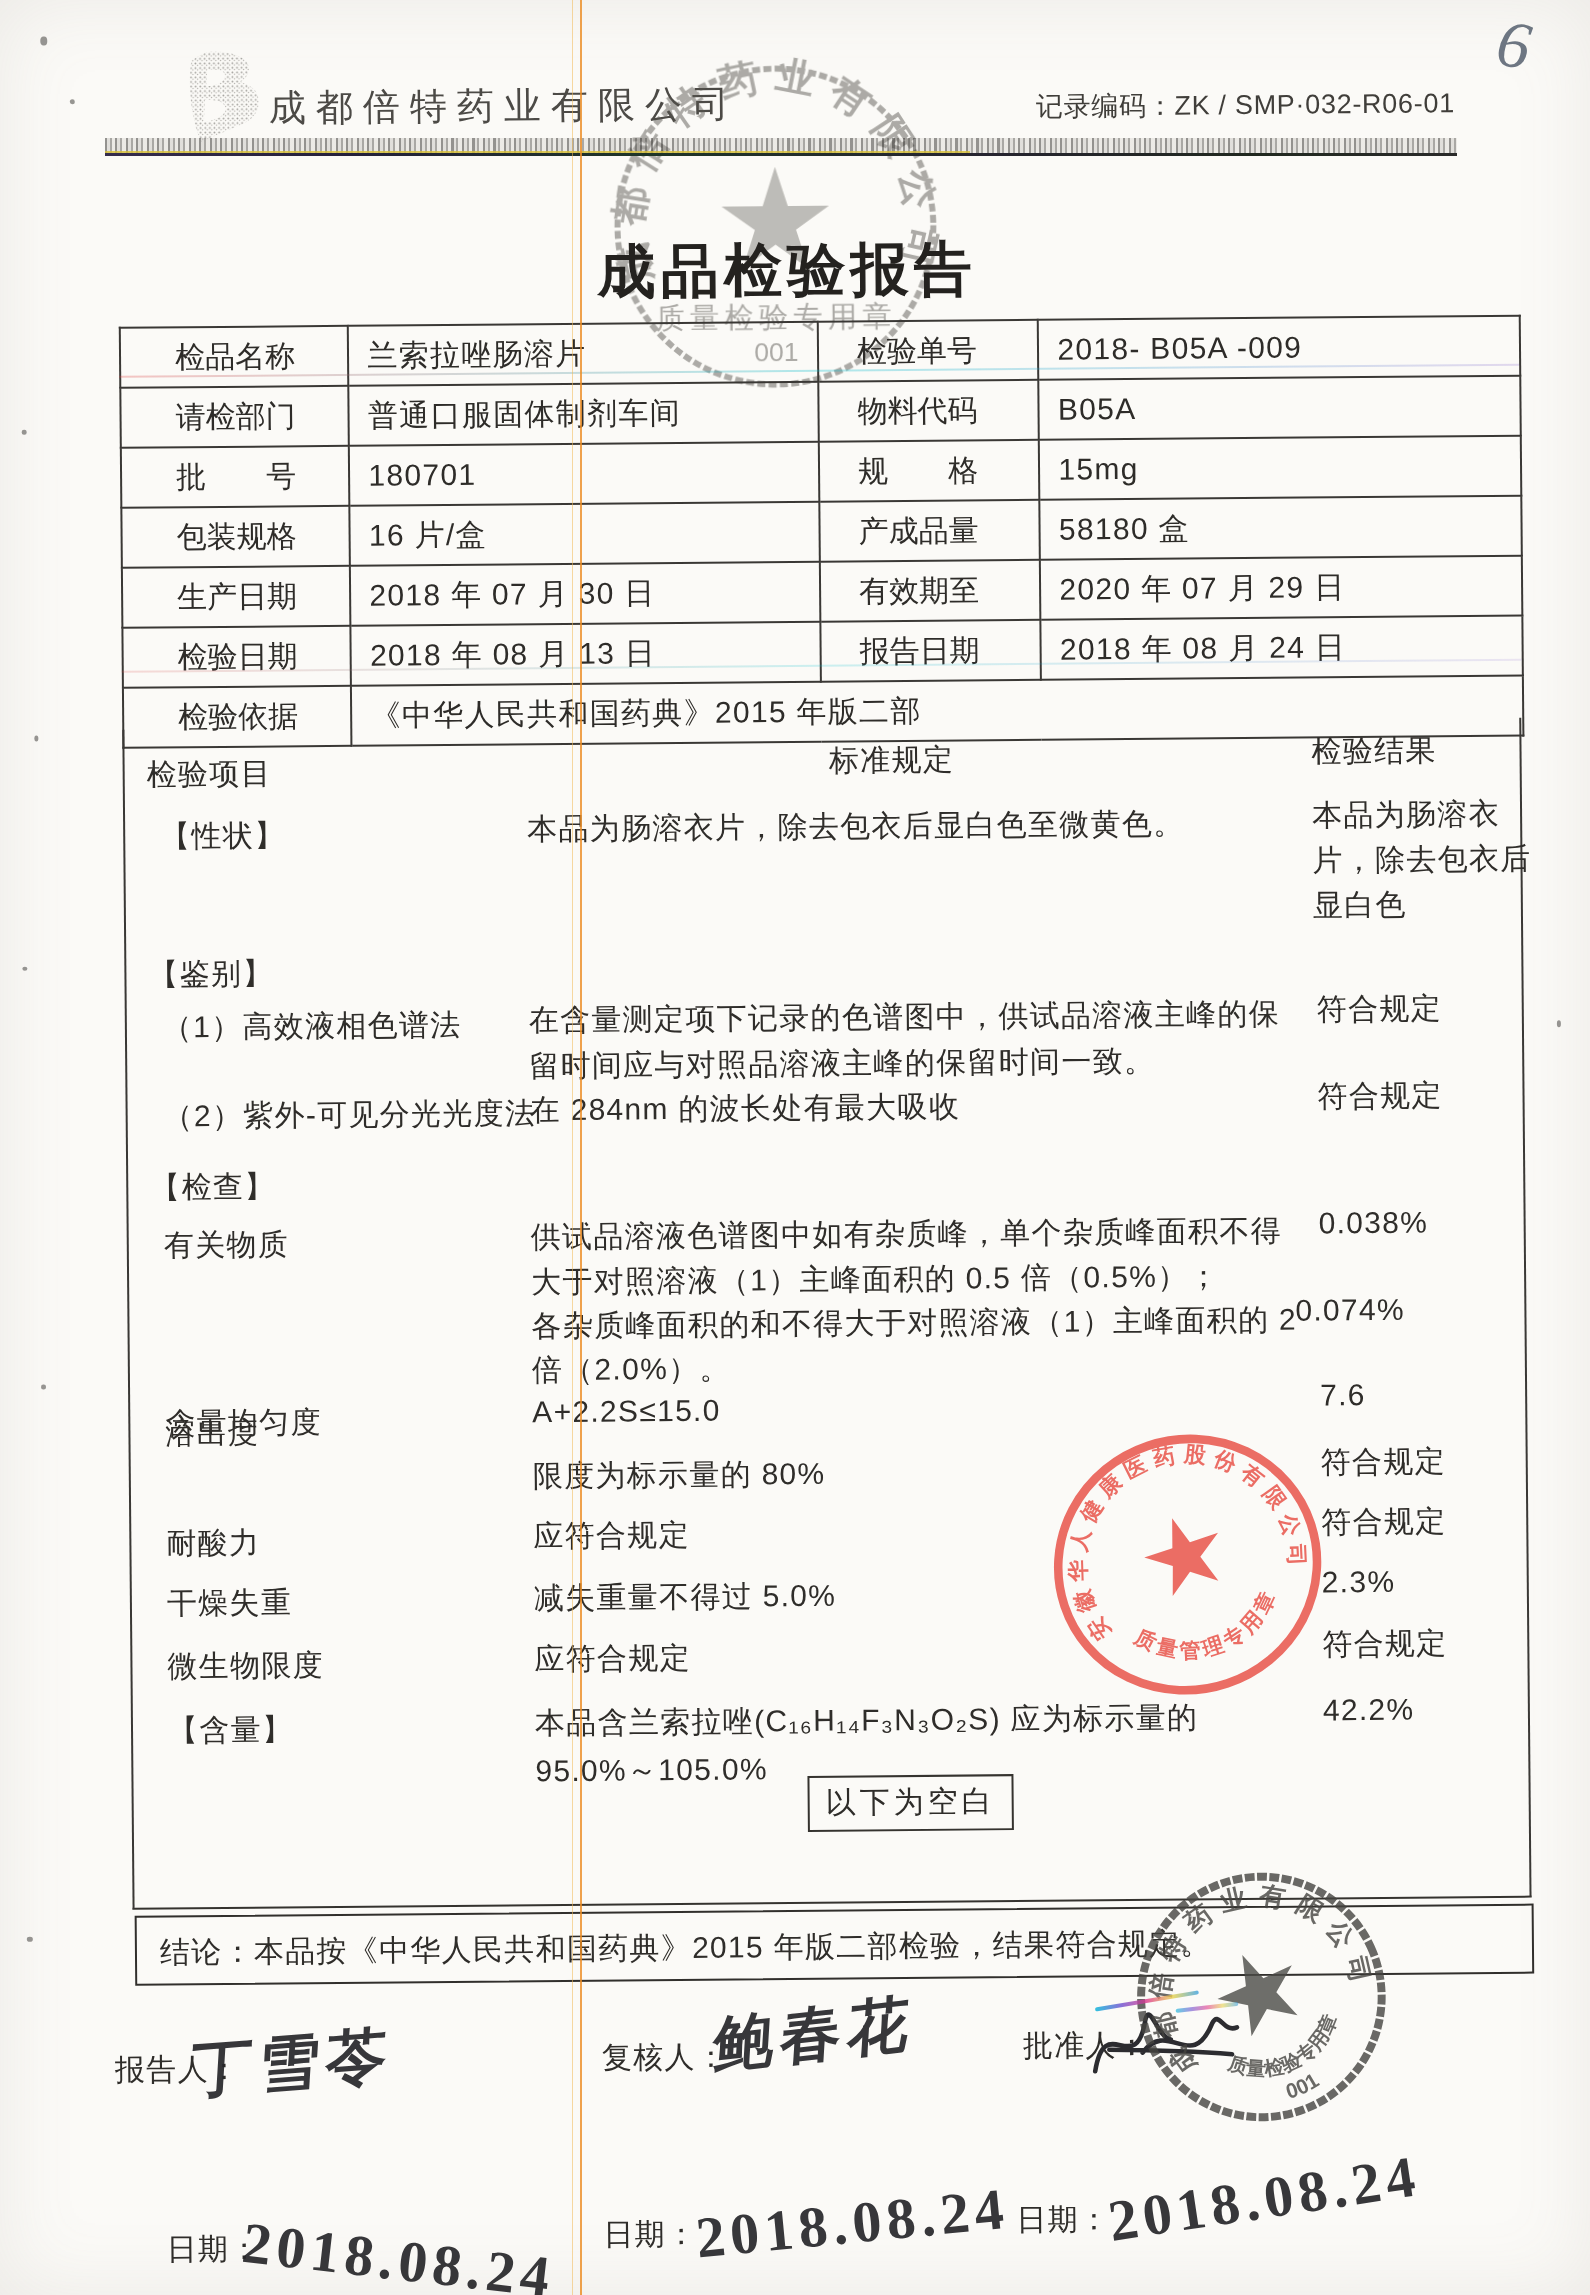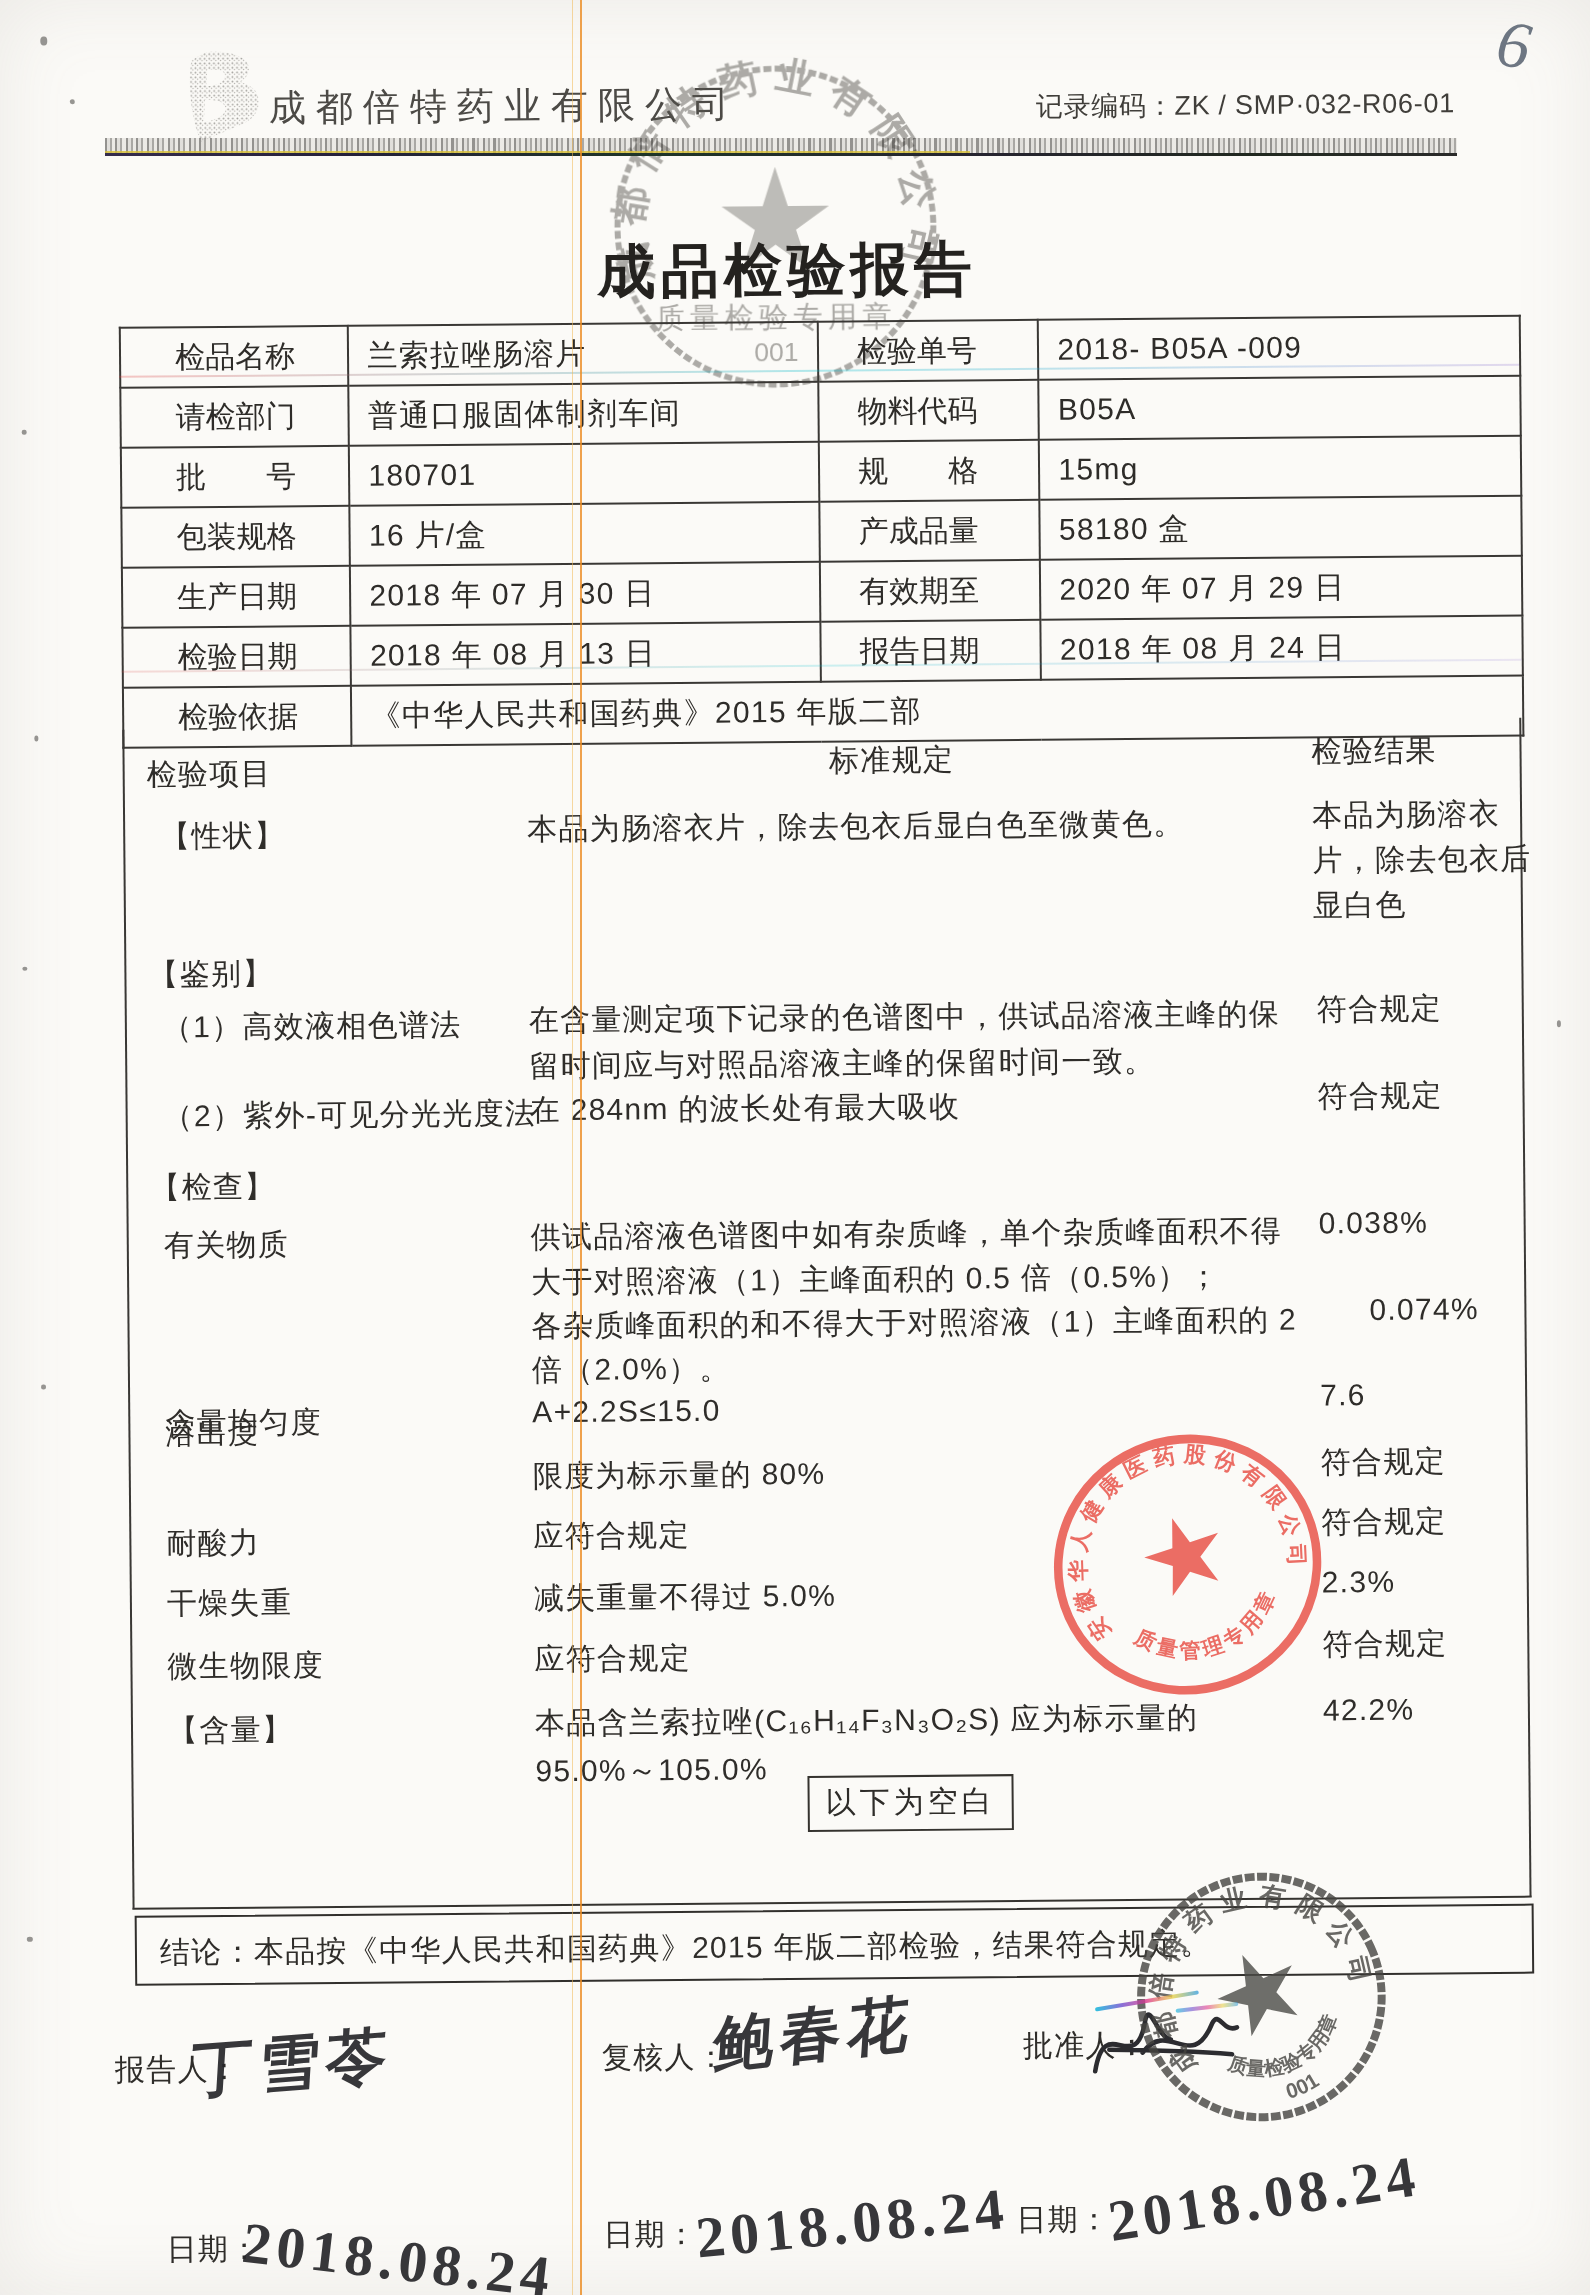--- a/index.html
+++ b/index.html
@@ -161,21 +161,21 @@
     <div class="abs t" style="left:530px;top:1088px;">在 284nm 的波长处有最大吸收</div>
     <div class="abs t" style="left:1318px;top:1081px;">符合规定</div>
 
     <div class="abs t" style="left:150px;top:1162px;">【检查】</div>
     <div class="abs t" style="left:163px;top:1220px;">有关物质</div>
     <div class="abs t" style="left:530px;top:1215px;">供试品溶液色谱图中如有杂质峰，单个杂质峰面积不得</div>
     <div class="abs t" style="left:530px;top:1260px;">大于对照溶液（1）主峰面积的 0.5 倍（0.5%）；</div>
     <div class="abs t" style="left:1318px;top:1211px;text-align:right;">0.038%</div>
     <div class="abs t" style="left:530px;top:1304px;">各杂质峰面积的和不得大于对照溶液（1）主峰面积的 2</div>
     <div class="abs t" style="left:530px;top:1348px;">倍（2.0%）。</div>
-    <div class="abs t" style="left:1368px;top:1298px;">0.074%</div>
+    <div class="abs t" style="left:1294px;top:1298px;">0.074%</div>
 
     <div class="abs t" style="left:163px;top:1398px;">含量均匀度</div>
     <div class="abs t" style="left:530px;top:1393px;">A+2.2S≤15.0</div>
     <div class="abs t" style="left:1318px;top:1383px;">7.6</div>
 
     <div class="abs t" style="left:163px;top:1408px;">溶出度</div>
     <div class="abs t" style="left:530px;top:1454px;">限度为标示量的 80%</div>
     <div class="abs t" style="left:1318px;top:1447px;">符合规定</div>
 
     <div class="abs t" style="left:163px;top:1518px;">耐酸力</div>

